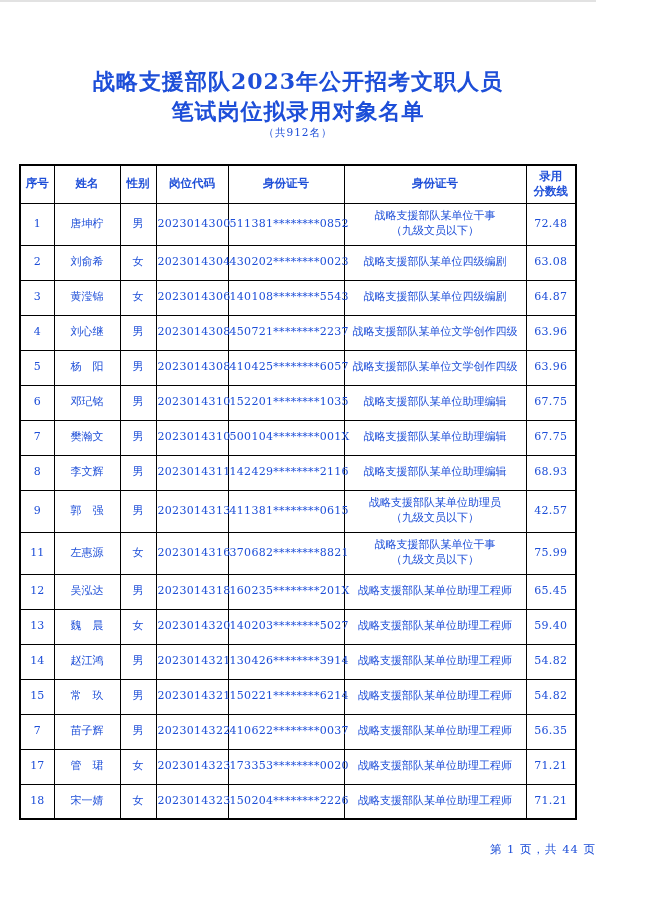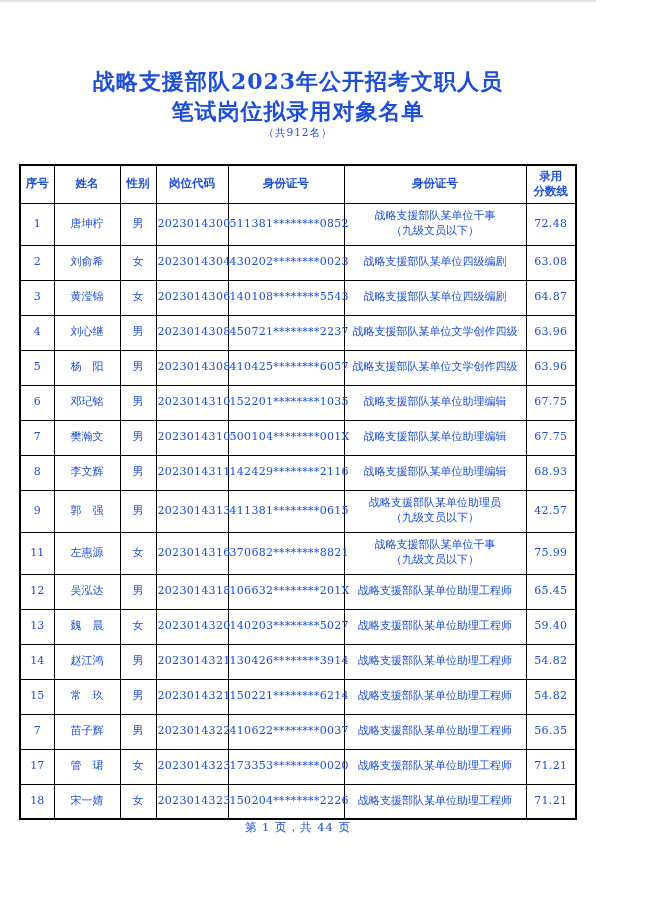--- a/index.html
+++ b/index.html
@@ -45,21 +45,22 @@
   }
   table.roster th {
     font-weight: bold;
     height: 38px;
     font-size: 11.5px;
   }
   table.roster tr.r-single td { height: 35px; }
   table.roster tr.r-double td { height: 42px; }
   td.c-code, td.c-id, td.c-score { font-size: 11px; letter-spacing: 0.3px; }
   .page-footer {
-    text-align: center;
+    margin-top: 22px;
+    text-align: right;
     font-size: 11.5px;
     letter-spacing: 1px;
   }
 </style>
 </head>
 <body>
 
 <div class="page">
 
   <div class="doc-title">
@@ -194,21 +195,21 @@
     <td class="c-position">战略支援部队某单位干事
 （九级文员以下）</td>
     <td class="c-score">75.99</td>
   </tr>
 
   <tr class="r-single">
     <td class="c-no">12</td>
     <td class="c-name">吴泓达</td>
     <td class="c-gender">男</td>
     <td class="c-code">2023014318</td>
-    <td class="c-id">106632********201X</td>
+    <td class="c-id">160235********201X</td>
     <td class="c-position">战略支援部队某单位助理工程师</td>
     <td class="c-score">65.45</td>
   </tr>
 
   <tr class="r-single">
     <td class="c-no">13</td>
     <td class="c-name">魏　晨</td>
     <td class="c-gender">女</td>
     <td class="c-code">2023014320</td>
     <td class="c-id">140203********5027</td>

